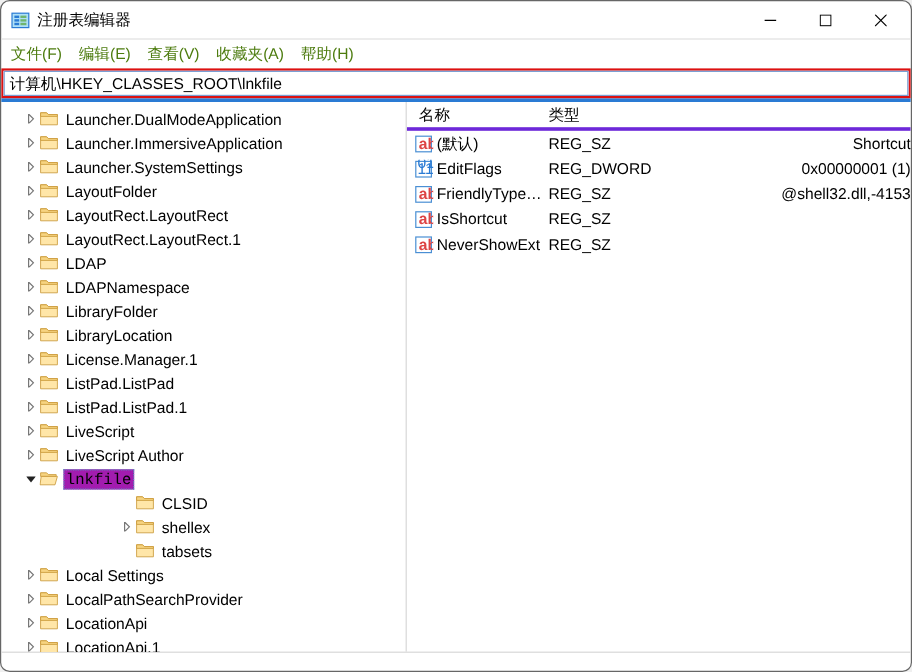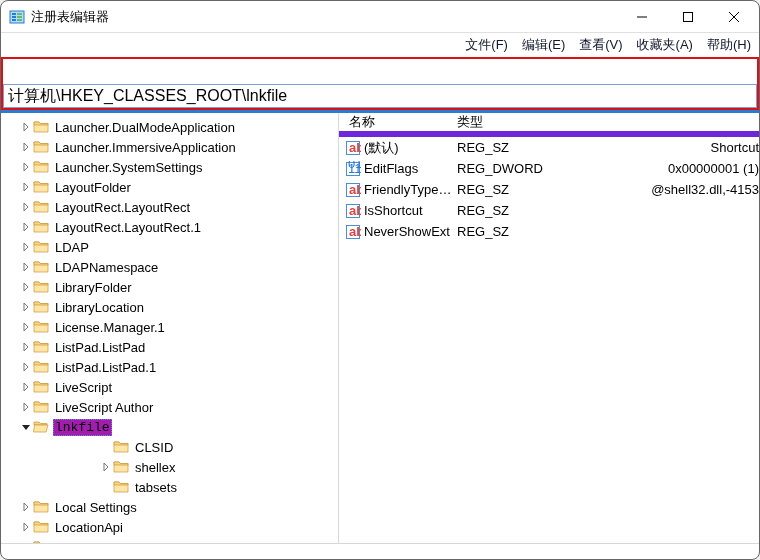--- a/index.html
+++ b/index.html
@@ -4,39 +4,39 @@
 <style>
   * { box-sizing: border-box; margin: 0; padding: 0; font-family: "Microsoft YaHei", "Segoe UI", sans-serif; font-size: 13px; }
   body { background: #f0f0f0; display: flex; justify-content: center; align-items: flex-start; }
   .window { width: 760px; height: 560px; background: #ffffff; border: 1px solid #666; border-radius: 8px; overflow: hidden; display: flex; flex-direction: column; }
   .titlebar { height: 32px; display: flex; align-items: center; padding: 0 2px 0 8px; border-bottom: 1px solid #e0e0e0; }
   .titlebar-icon { width: 16px; height: 16px; margin-right: 6px; }
   .title-text { flex: 0 0 auto; color: #000; }
   .title-spacer { flex: 1; }
   .win-btn { width: 46px; height: 30px; display: flex; align-items: center; justify-content: center; color: #000; }
   .win-btn svg { width: 10px; height: 10px; }
-  .menubar { height: 24px; display: flex; align-items: center; padding: 0 8px; gap: 14px; color: #0f172a; justify-content: flex-end; }
+  .menubar { height: 24px; display: flex; align-items: center; padding: 0 8px; gap: 14px; color: #4d7c0f; }
   .menubar span { cursor: default; }
   .addressbar-wrap { padding: 0; }
   .addressbar-highlight { border: 2px solid #d11; margin: 0; }
-  .addressbar { width: 100%; border: 1px solid #7a9fd4; border-top-color:#7a9fd4; padding: 2px 4px; font-size: 16px; outline: none; color:#000;margin-top:25px; }
+  .addressbar { width: 100%; border: 1px solid #7a9fd4; border-top-color:#7a9fd4; padding: 2px 4px; font-size: 13px; outline: none; color:#000; }
   .content { flex: 1; display: flex; border-top: 3px solid #2a7bd4; min-height: 0; }
   .tree-pane { width: 338px; border-right: 1px solid #d8d8d8; overflow-y: auto; overflow-x: hidden; padding: 4px 0 4px 0; }
   .statusbar { height: 16px; border-top: 1px solid #d8d8d8; }
   .tree-item { display: flex; align-items: center; height: 20px; white-space: nowrap; cursor: default; }
   .tree-item.depth1 { padding-left: 18px; }
   .tree-item.depth2 { padding-left: 62px; margin-left: 36px; }
   .tree-item .expander { width: 14px; display:flex; justify-content:center; align-items:center; color:#5a5a5a; font-size:10px; }
   .tree-item .expander.down { color:#000; }
   .tree-item .folder { width:16px; height:16px; margin-right:4px; }
   .tree-item .folder svg { width:16px; height:16px; display:block; }
   .tree-item .label { color:#000; padding:0 2px; }
   .tree-item.selected .label { background:#a21caf; border:1px dotted #5a8fbf; padding:0 1px;font-family:Liberation Mono, monospace; }
   .list-pane { flex:1; overflow:auto; }
-  .list-header { display:flex; height:24px; border-bottom:6px solid #6d28d9; align-items:center; color:#000; }
+  .list-header { display:flex; height:24px; border-bottom:3px solid #6d28d9; align-items:center; color:#000; }
   .col-name { width:118px; padding-left:10px; }
   .col-type { width:112px; }
   .col-data { flex:1; }
   .list-header > div { border-right:1px solid transparent; }
   .list-row { display:flex; height:21px; align-items:center; }
   .list-row .cell-name { width:118px; padding-left:6px; display:flex; align-items:center; gap:3px; overflow:hidden; white-space:nowrap; }
   .list-row .cell-type { width:112px; color:#000; }
   .list-row .cell-data { flex:1; color:#000; white-space:nowrap;text-align:right; }
   .val-icon { width:16px; height:16px; flex-shrink:0; }
   .val-name { color:#000; overflow:hidden; text-overflow:ellipsis; white-space:nowrap; }
@@ -358,20 +358,34 @@
               <path d="M2 0 L6 4 L2 8 Z" fill="none" stroke="#777" stroke-width="1"></path>
             </svg>
           </span>
           <span class="folder">
             <svg viewBox="0 0 16 16">
               <path d="M1 3 L6 3 L7.5 4.5 L15 4.5 L15 13 L1 13 Z" fill="#ffe6a8" stroke="#c99a3a" stroke-width="0.7"></path>
               <path d="M1 3 L6 3 L7.5 4.5 L15 4.5 L15 6 L1 6 Z" fill="#f7d481" stroke="#c99a3a" stroke-width="0.7"></path>
             </svg>
           </span>
           <span class="label">Local Settings</span>
+        </div>
+        <div class="tree-item depth1">
+          <span class="expander">
+            <svg width="8" height="8" viewBox="0 0 8 8">
+              <path d="M2 0 L6 4 L2 8 Z" fill="none" stroke="#777" stroke-width="1"></path>
+            </svg>
+          </span>
+          <span class="folder">
+            <svg viewBox="0 0 16 16">
+              <path d="M1 3 L6 3 L7.5 4.5 L15 4.5 L15 13 L1 13 Z" fill="#ffe6a8" stroke="#c99a3a" stroke-width="0.7"></path>
+              <path d="M1 3 L6 3 L7.5 4.5 L15 4.5 L15 6 L1 6 Z" fill="#f7d481" stroke="#c99a3a" stroke-width="0.7"></path>
+            </svg>
+          </span>
+          <span class="label">LocalPathSearchProvider</span>
         </div>
         <div class="tree-item depth1">
           <span class="expander">
             <svg width="8" height="8" viewBox="0 0 8 8">
               <path d="M2 0 L6 4 L2 8 Z" fill="none" stroke="#777" stroke-width="1"></path>
             </svg>
           </span>
           <span class="folder">
             <svg viewBox="0 0 16 16">
               <path d="M1 3 L6 3 L7.5 4.5 L15 4.5 L15 13 L1 13 Z" fill="#ffe6a8" stroke="#c99a3a" stroke-width="0.7"></path>

